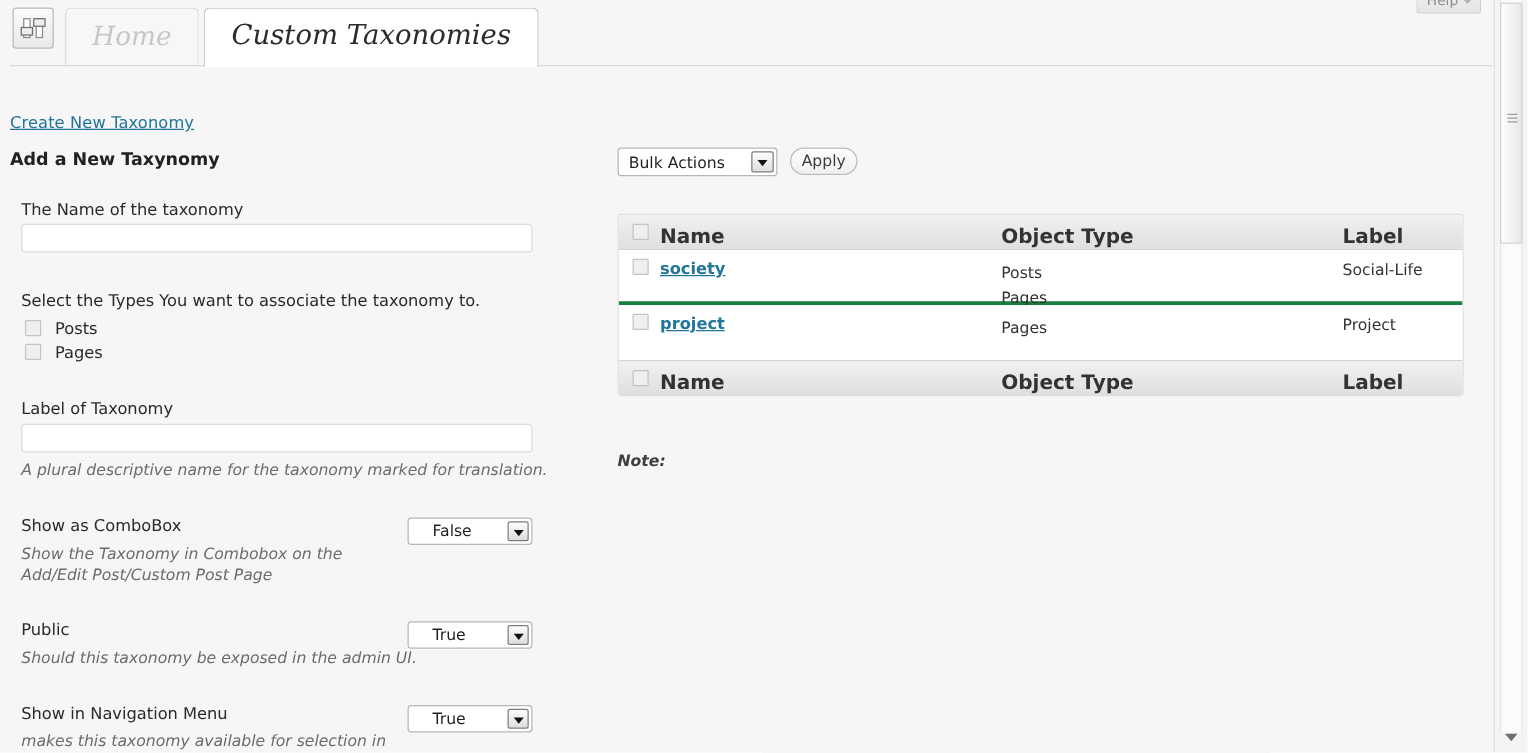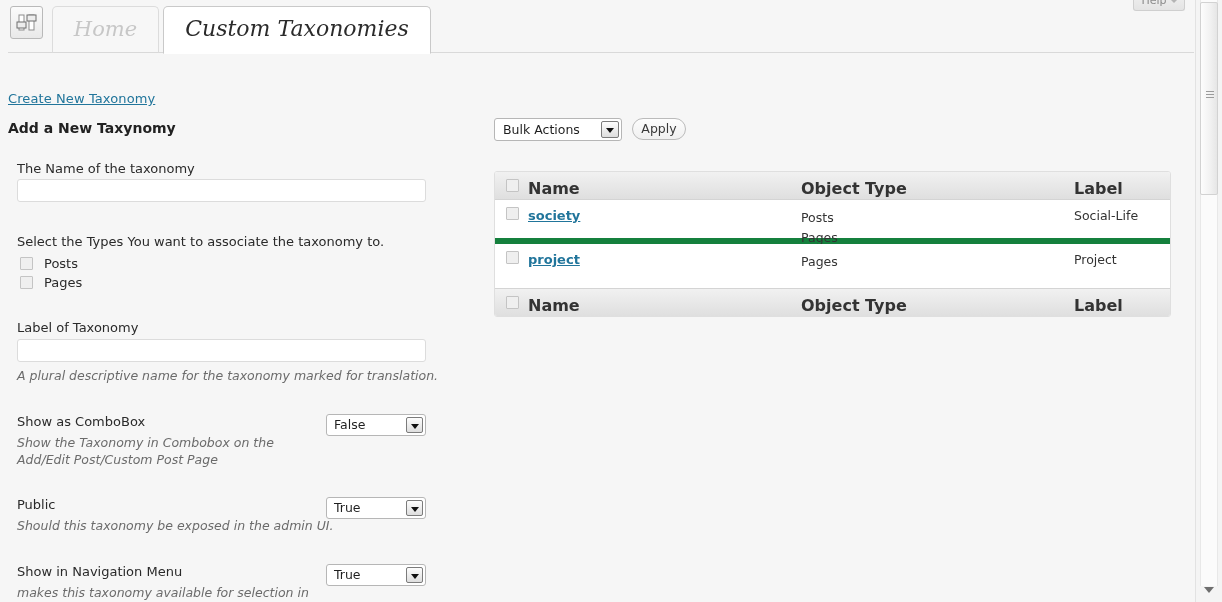--- a/index.html
+++ b/index.html
@@ -170,21 +170,21 @@
   
   .sel {
     position: absolute;
     width: 100px; height: 22px;
     background: #ffffff;
     border: 1px solid #b6b6b6;
     border-radius: 3px;
     font-size: 12.5px;
     color: #1f1f1f;
     line-height: 20px;
-    padding-left: 7px;
+    padding-left: 19px;
   }
   .sel .sel-btn {
     position: absolute;
     right: 2px; top: 2px;
     width: 17px; height: 16px;
     background: linear-gradient(to bottom, #fdfdfd 0%, #dedede 100%);
     border: 1px solid #7b7b7b;
     border-radius: 2px;
   }
   .sel .sel-btn i {
@@ -259,21 +259,21 @@
     background: linear-gradient(to bottom, #f1f1f1 0%, #dfdfdf 100%);
     border-bottom: 1px solid #d4d4d4;
   }
   .tfoot {
     height: 28px;
     background: linear-gradient(to bottom, #f1f1f1 0%, #dfdfdf 100%);
     border-top: 1px solid #d4d4d4;
   }
   .tbody-row {
     background: #ffffff;
-    border-bottom: 6px solid #15803d;
+    border-bottom: 3px solid #15803d;
   }
   .tbody-row.r0 { height: 44px; }
   .tbody-row.r1 { height: 44px; border-bottom: none; }
   .cell {
     position: absolute;
     font-size: 12.5px;
     color: #333333;
   }
   .c-check { left: 11px; top: 7px; }
   .c-name  { left: 33px; }
@@ -473,20 +473,21 @@
         <div class="trow tfoot">
           <span class="cbox cell c-check"></span>
           <span class="cell c-name">Name</span>
           <span class="cell c-type">Object Type</span>
           <span class="cell c-label">Label</span>
         </div>
 
       </div>
 
       <div id="note-block">
+        <div id="note-title">Note:</div>
       </div>
 
     </div>
   </div>
 
   <div id="scrollbar">
     <div id="scroll-track"></div>
     <div id="scroll-thumb">
       <div id="scroll-grip">
         <span></span>

